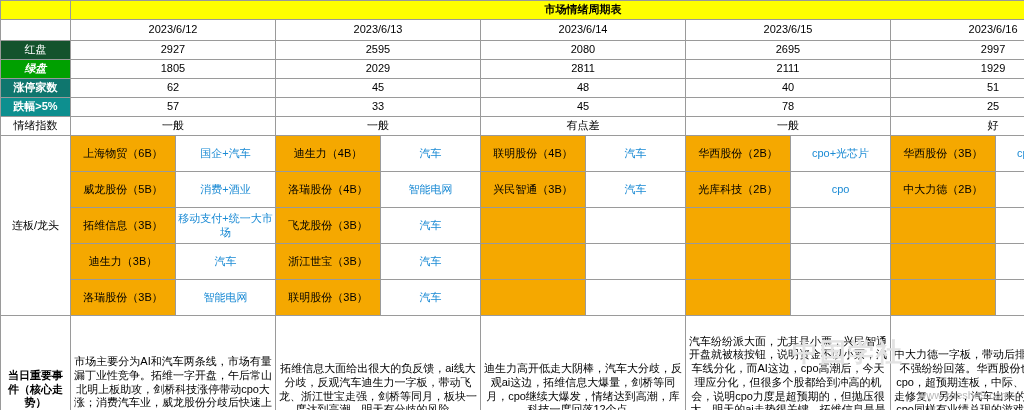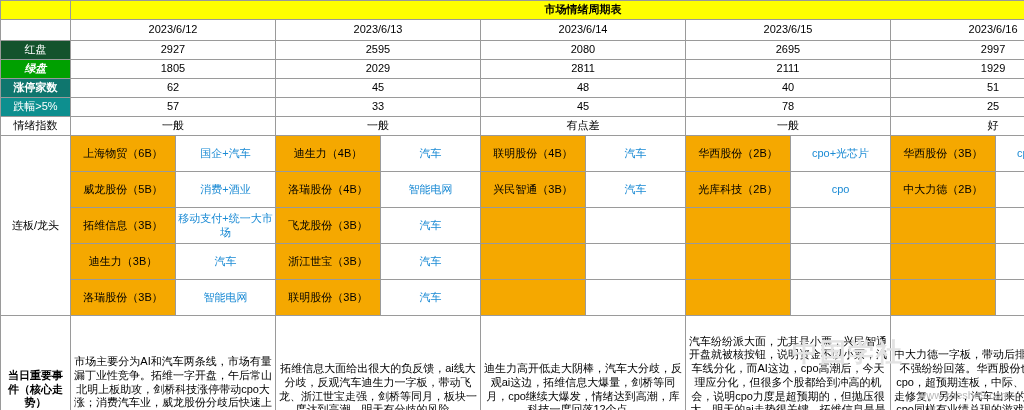--- a/index.html
+++ b/index.html
@@ -29,21 +29,21 @@
     background:#ffff00;
     font-weight:bold;
     font-size:12px;
     height:16px;
     border:1px solid #9a9a9a;
   }
   .date-cell{font-size:11.5px;height:18px;background:#fff;margin-top:39px;}
   .lbl-red{background:#14532d;color:#ffffff;font-weight:normal;height:16px;}
   .lbl-green{background:#00a000;color:#ffffff;font-weight:bold;height:16px;font-style:italic;}
   .lbl-blue{background:#0f766e;color:#ffffff;font-weight:bold;height:16px;}
-  .lbl-teal{background:#0d8f8f;color:#ffffff;font-weight:normal;height:16px;}
+  .lbl-teal{background:#0d8f8f;color:#ffffff;font-weight:bold;height:16px;}
   .num{height:16px;font-size:11.5px;border-radius:9px;}
   .idx-label{height:16px;font-size:11.5px;}
   .mood{height:16px;font-size:11.5px;}
   .lead-label{
     background:#ffffff;
     font-size:11.5px;
     writing-mode:horizontal-tb;
   }
   .stock{
     background:#f5a800;

